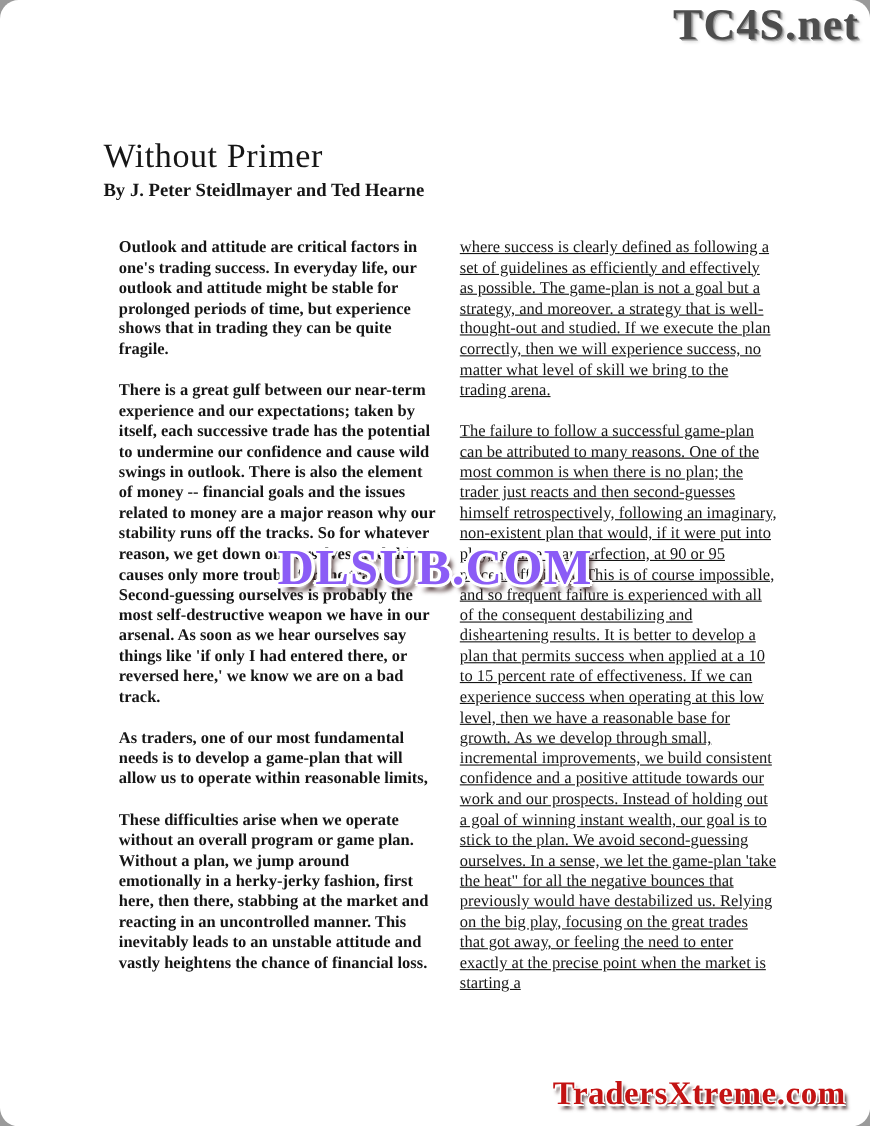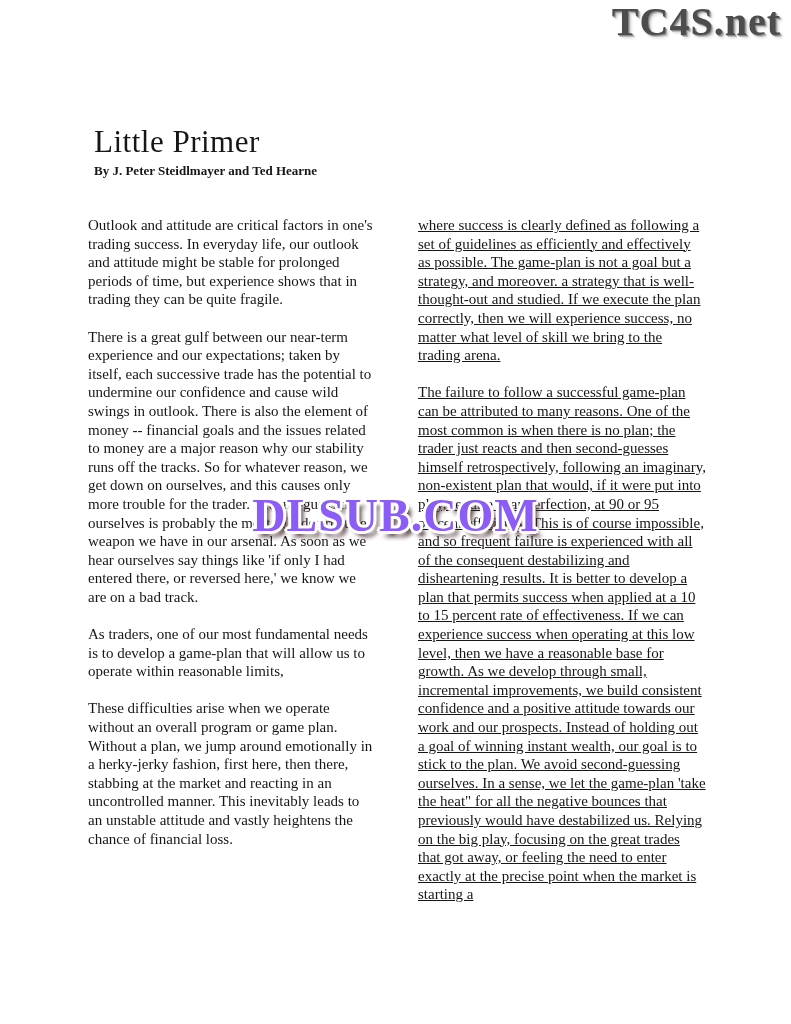--- a/index.html
+++ b/index.html
@@ -6,20 +6,21 @@
   html, body { margin: 0; padding: 0; background: #9a9a9a; }
   .page {
     position: relative;
     width: 791px;
     height: 1024px;
     margin: 0 auto;
     background: #ffffff;
     overflow: hidden;
     font-family: "Liberation Serif", serif;
     color: #161616;
+    border-radius: 17px;
   }
 
   
   .logo-top {
     position: absolute;
     top: -2px;
     right: 10px;
     font-family: "Liberation Serif", serif;
     font-weight: bold;
     font-size: 40px;
@@ -36,35 +37,35 @@
     top: 124px;
     margin: 0;
     font-size: 31px;
     font-weight: normal;
     letter-spacing: 0.5px;
   }
   .byline {
     position: absolute;
     left: 94px;
     top: 163px;
-    font-size: 13px;
+    font-size: 17px;
     font-weight: bold;
   }
 
   
   .col {
     position: absolute;
     top: 216px;
     width: 288px;
     font-size: 15px;
     line-height: 18.6px;
     text-align: left;
   }
   .col p { margin: 0 0 18.6px 0; }
-  .col-left  { left: 88px; }
+  .col-left  { left: 108px; font-weight: bold; }
   .col-right { left: 418px; text-decoration: underline; }
 
   
   .wm-center {
     position: absolute;
     left: 50%;
     top: 489px;
     transform: translateX(-50%);
     font-family: "Liberation Serif", serif;
     font-weight: bold;
@@ -97,32 +98,33 @@
        3px  4px 3px rgba(60, 35, 35, 0.8);
   }
 </style>
 </head>
 <body>
 
 <div class="page">
 
   <div class="logo-top">TC4S.net</div>
 
-  <h1 class="title">Little Primer</h1>
+  <h1 class="title">Without Primer</h1>
 
   <div class="byline">By J. Peter Steidlmayer and Ted Hearne</div>
 
   <div class="col col-left">
     <p>Outlook and attitude are critical factors in one's trading success.  In everyday life, our outlook and attitude might be stable for prolonged periods of time, but experience shows that in trading they can be quite fragile.</p>
     <p>There is a great gulf between our near-term experience and our expectations; taken by itself, each successive trade has the potential to undermine our confidence and cause wild swings in outlook.  There is also the element of money -- financial goals and the issues related to money are a major reason why our stability runs off the tracks.  So for whatever reason, we get down on ourselves, and this causes only more trouble for the trader.  Second-guessing ourselves is probably the most self-destructive weapon we have in our arsenal.  As soon as we hear ourselves say things like 'if only I had entered there, or reversed here,' we know we are on a bad track.</p>
     <p>As traders, one of our most fundamental needs is to develop a game-plan that will allow us to operate within reasonable limits,</p>
     <p>These difficulties arise when we operate without an overall program or game plan.  Without a plan, we jump around emotionally in a herky-jerky fashion, first here, then there, stabbing at the market and reacting in an uncontrolled manner.  This inevitably leads to an unstable attitude and vastly heightens the chance of financial loss.</p>
   </div>
 
   <div class="col col-right">
     <p>where success is clearly defined as following a set of guidelines as efficiently and effectively as possible.  The game-plan is not a goal but a strategy, and moreover. a strategy that is well-thought-out and studied.  If we execute the plan correctly, then we will experience success, no matter what level of skill we bring to the trading arena.</p>
     <p>The failure to follow a successful game-plan can be attributed to many reasons.  One of the most common is when there is no plan; the trader just reacts and then second-guesses himself retrospectively, following an imaginary, non-existent plan that would, if it were put into play, require near perfection, at 90 or 95 percent efficiency.  This is of course impossible, and so frequent failure is experienced with all of the consequent destabilizing and disheartening results.  It is better to develop a plan that permits success when applied at a 10 to 15 percent rate of effectiveness.  If we can experience success when operating at this low level, then we have a reasonable base for growth.  As we develop through small, incremental improvements, we build consistent confidence and a positive attitude towards our work and our prospects.  Instead of holding out a goal of winning instant wealth, our goal is to stick to the plan.  We avoid second-guessing ourselves.  In a sense, we let the game-plan 'take the heat" for all the negative bounces that previously would have destabilized us.  Relying on the big play, focusing on the great trades that got away, or feeling the need to enter exactly at the precise point when the market is starting a</p>
   </div>
 
   <div class="wm-center">DLSUB.COM</div>
 
+  <div class="wm-bottom">TradersXtreme.com</div>
 
 </div>
 
 </body></html>

